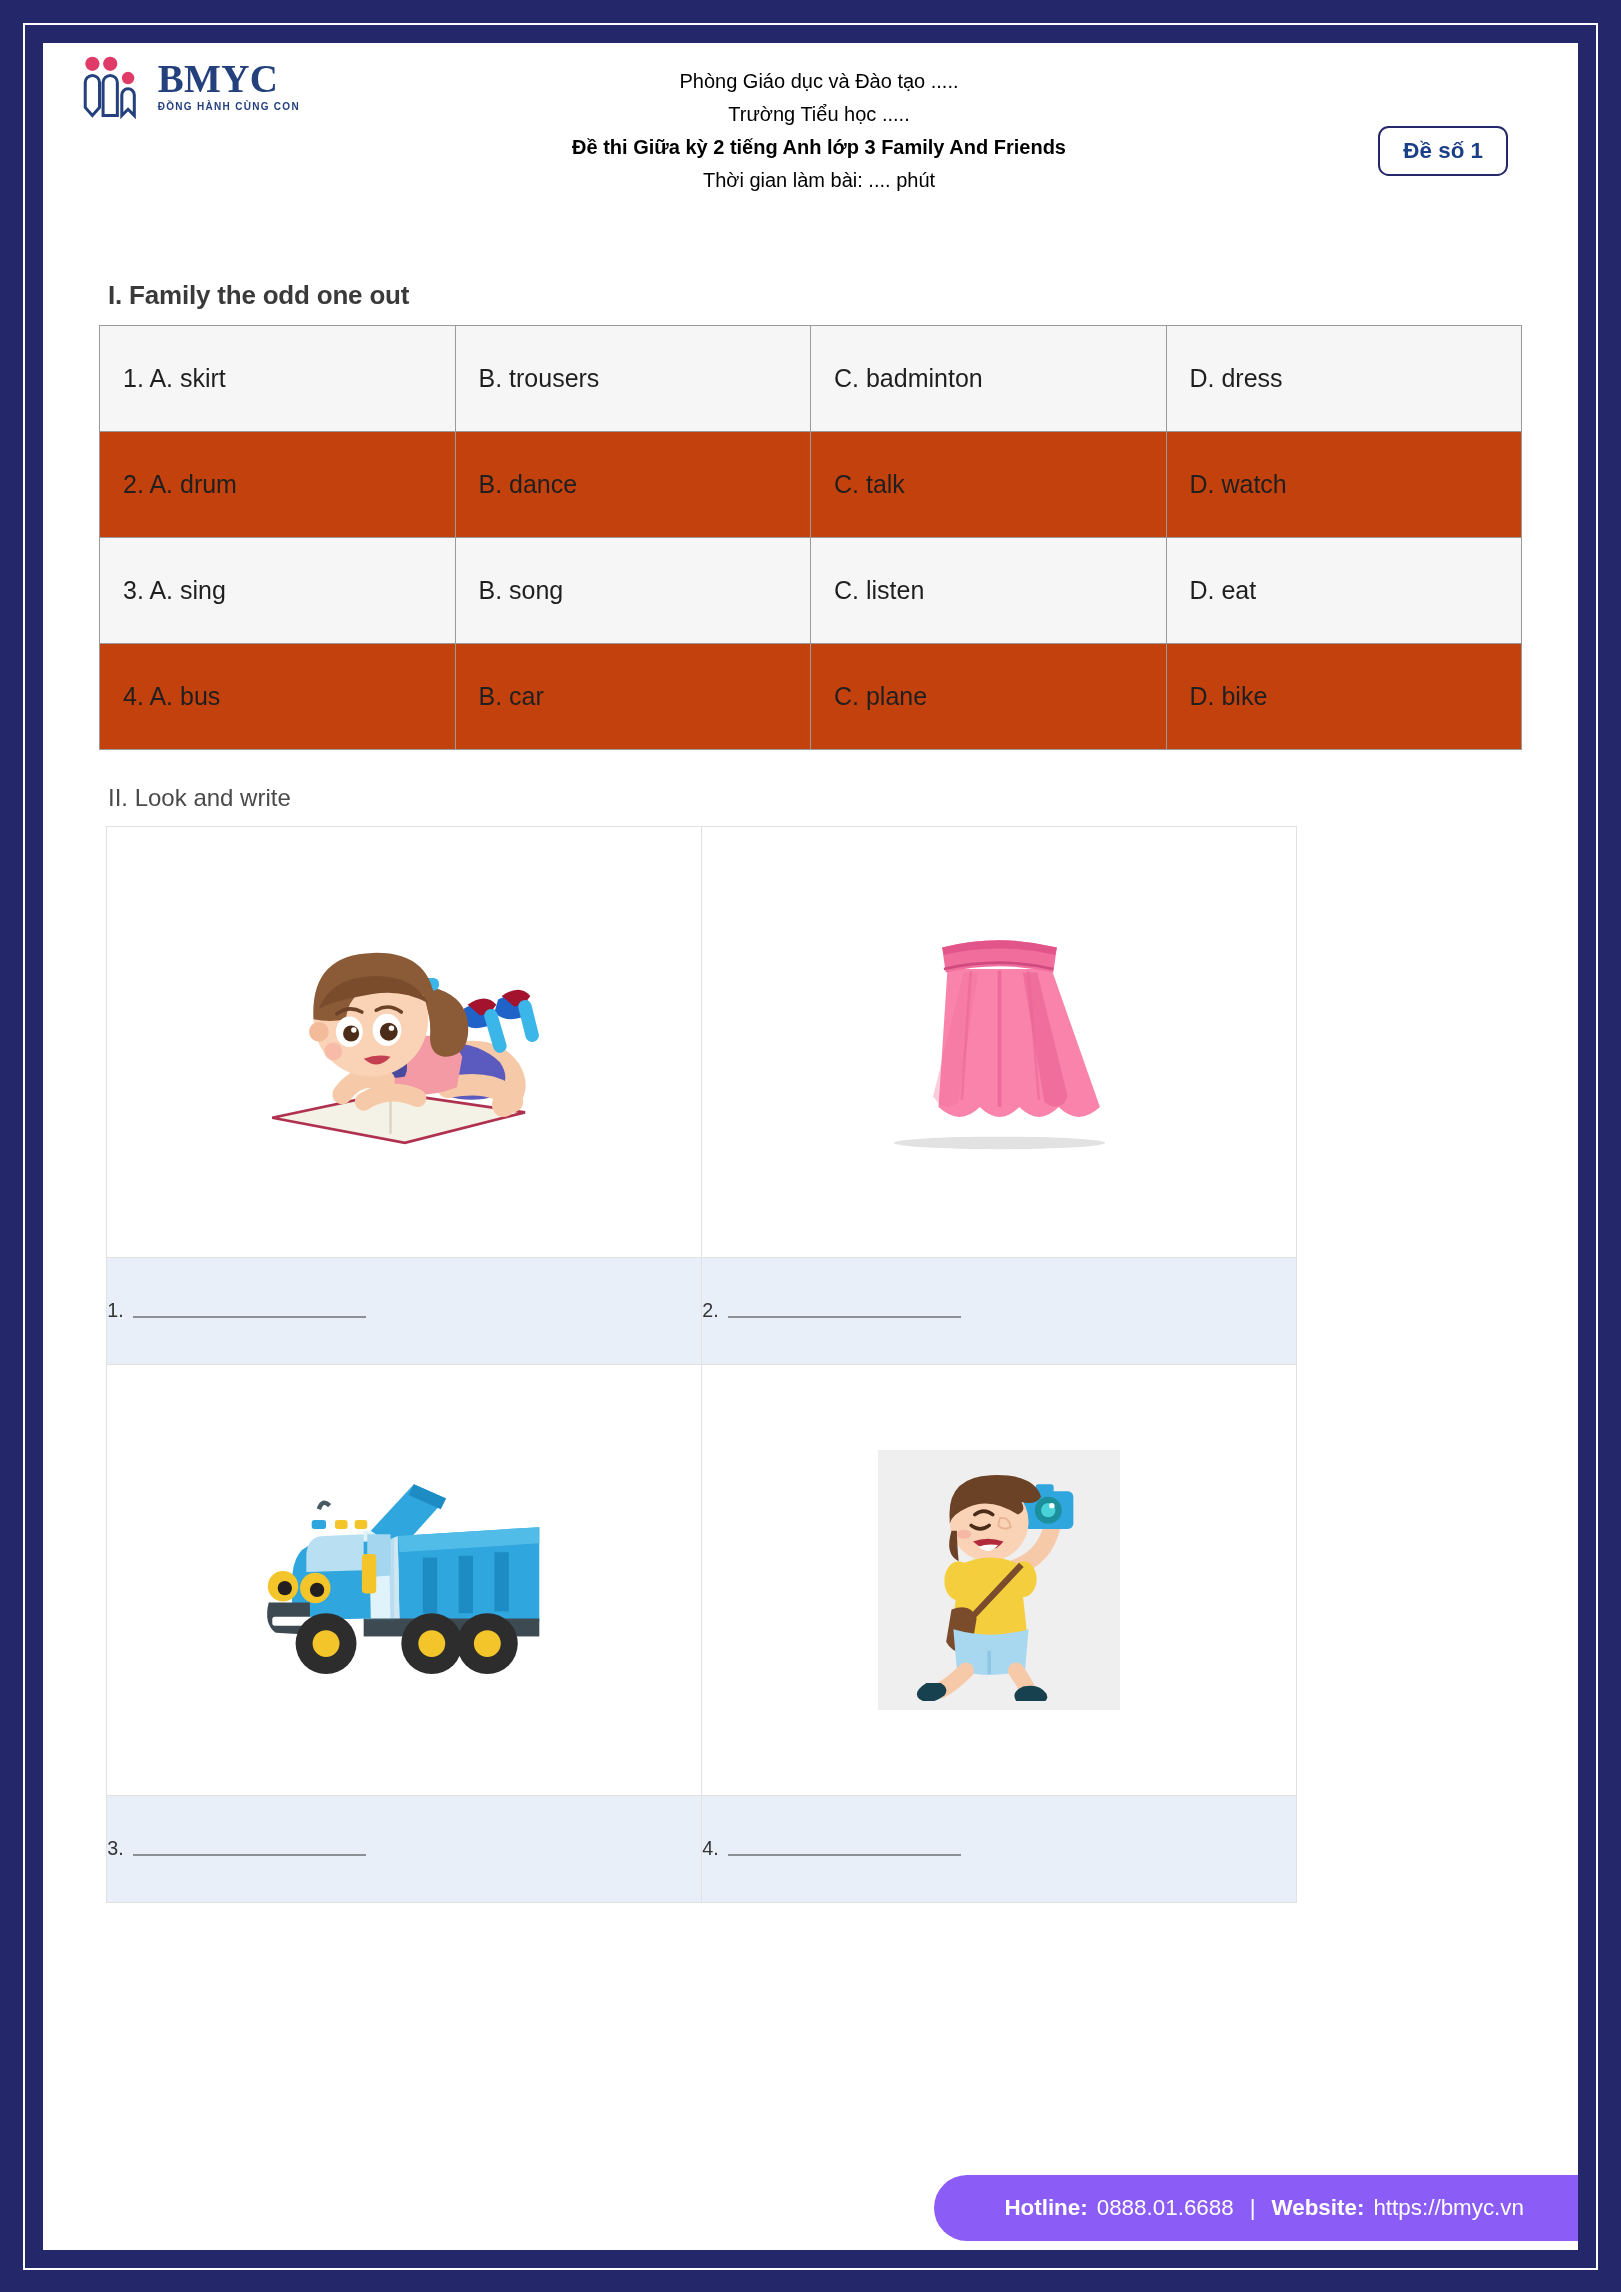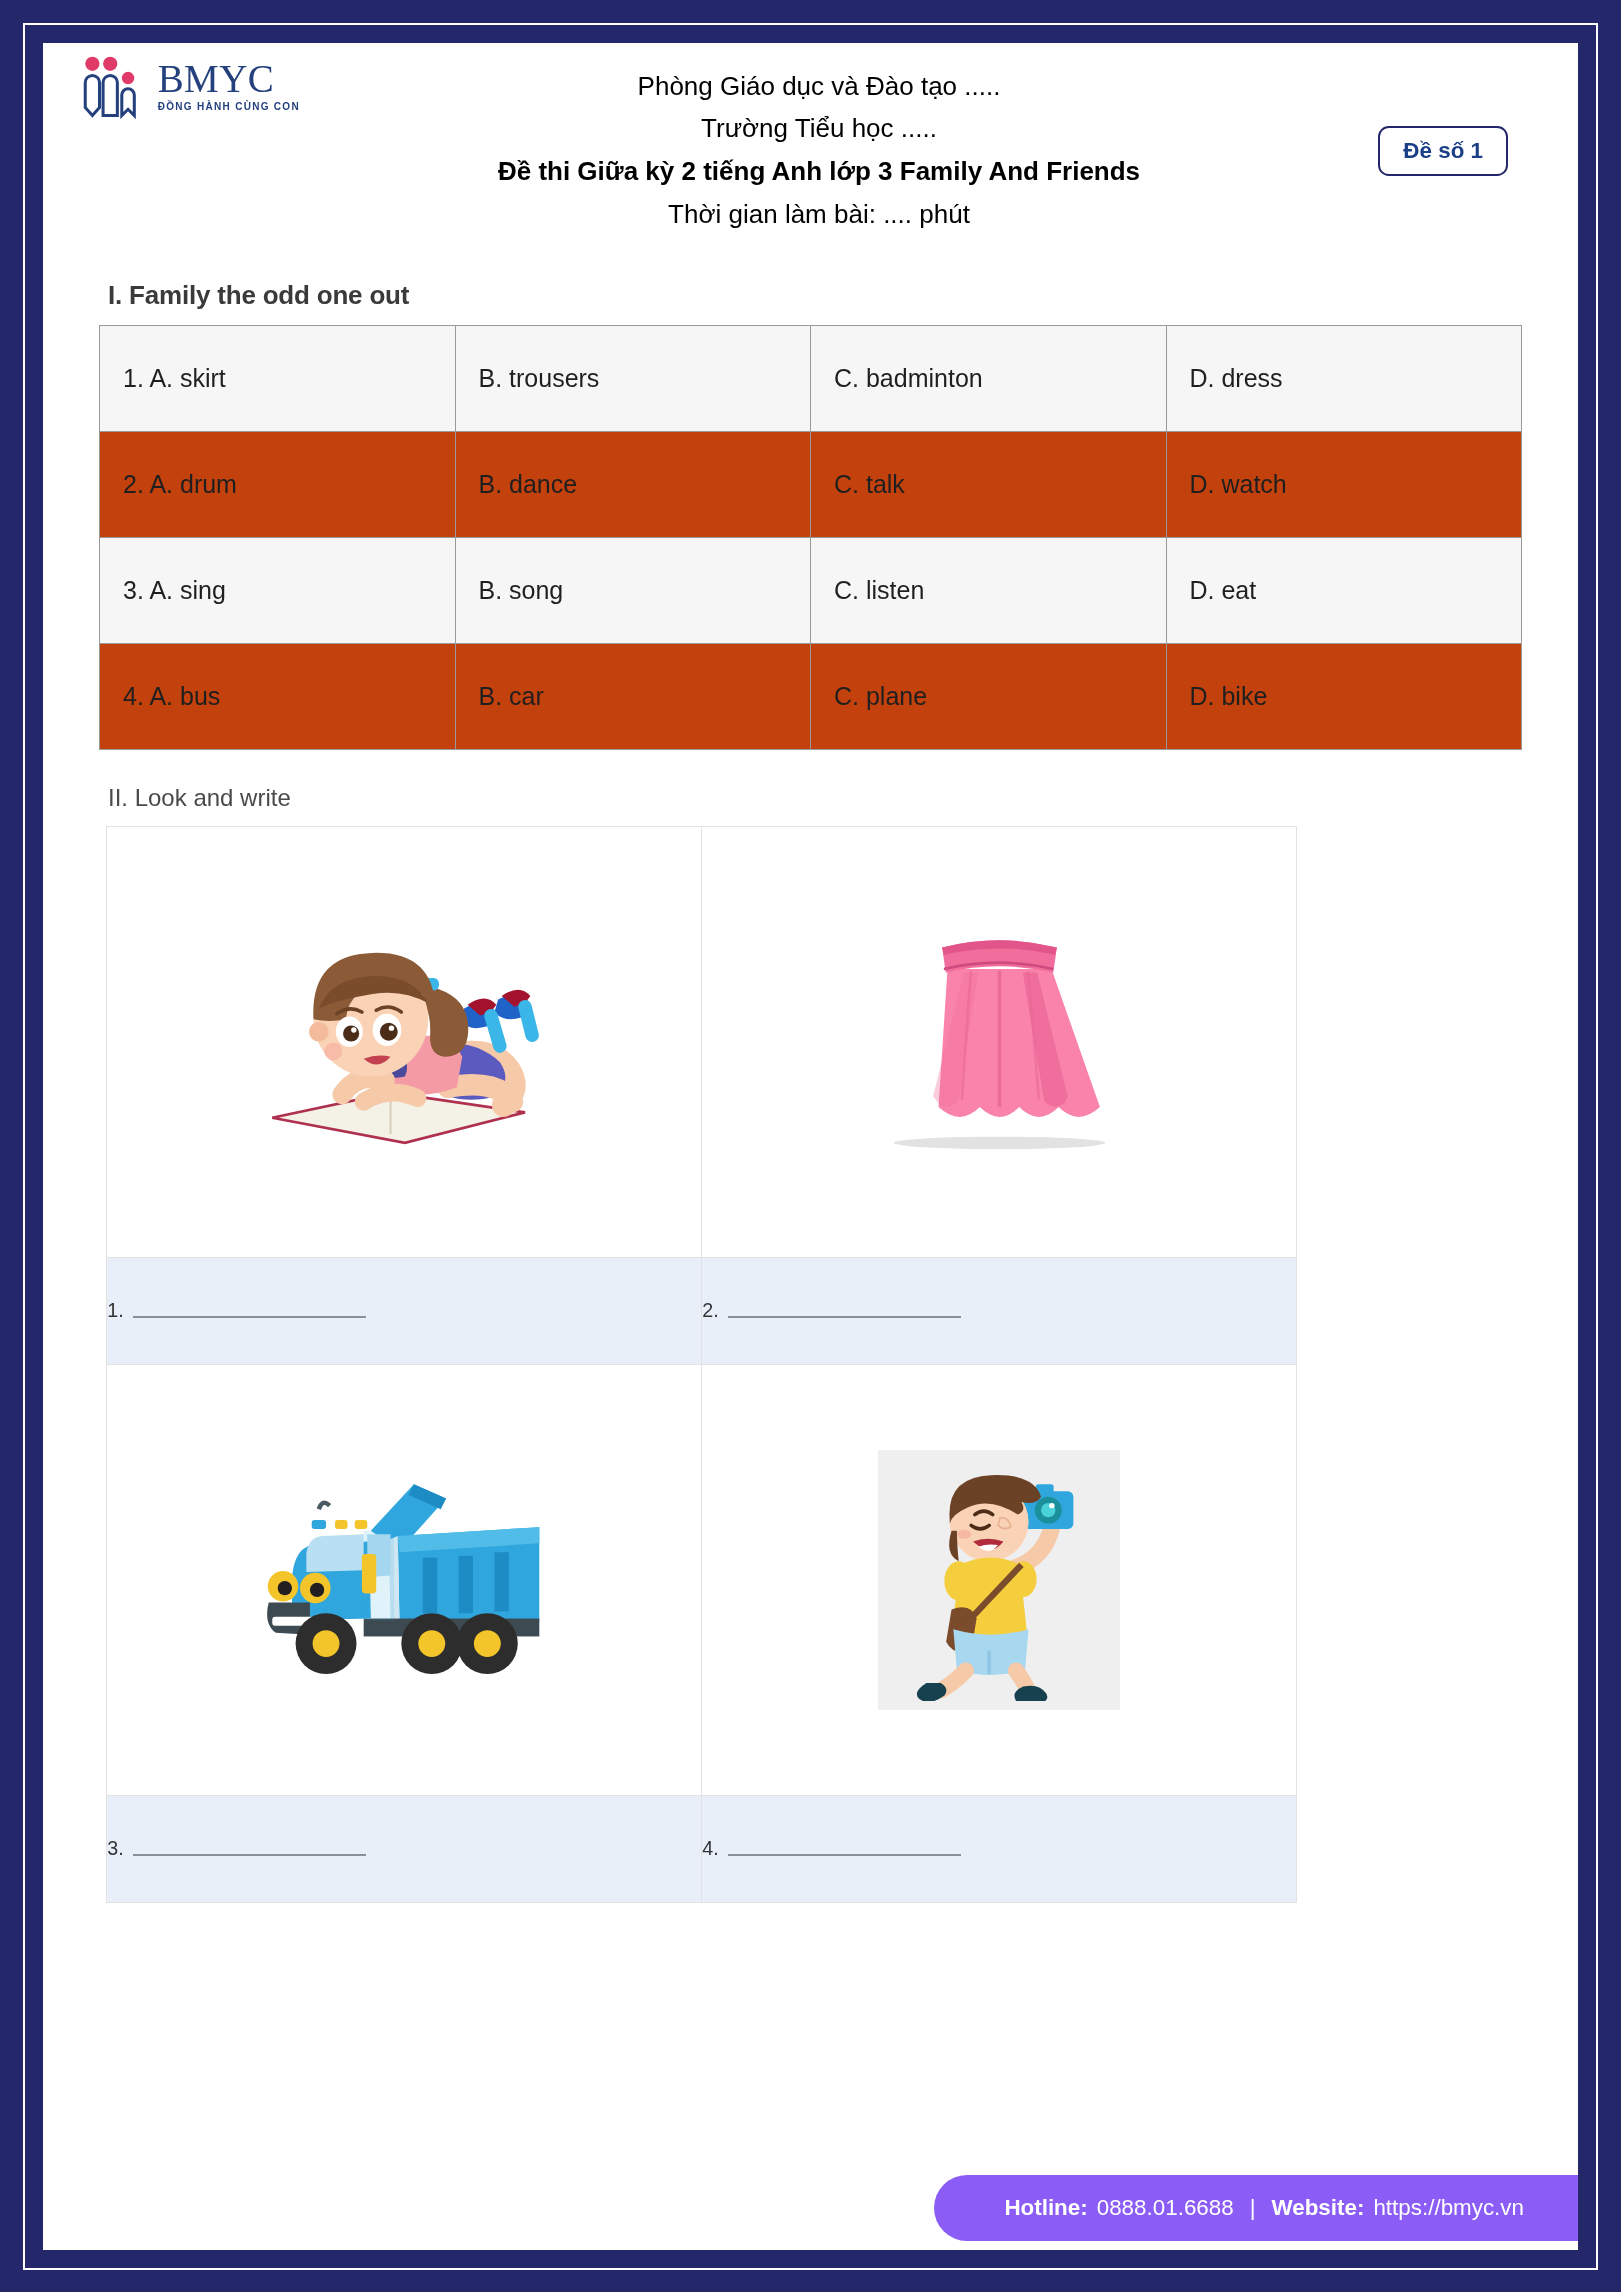--- a/index.html
+++ b/index.html
@@ -52,42 +52,42 @@
     top: 10.7px;
     display: flex;
     align-items: flex-start;
     gap: 10.7px;
   }
   .logo-mark { width: 70px; height: 66px; display: block; }
   .logo-text { padding-top: 5.4px; }
   .logo-word {
     font-family: "Liberation Serif", serif;
     font-size: 39px;
-    font-weight: 400;
+    font-weight: 700;
     color: #24417e;
     line-height: 1;
     letter-spacing: 0.4px;
   }
   .logo-tag {
     font-size: 10px;
     font-weight: 700;
     color: #24417e;
     letter-spacing: 1.3px;
     margin-top: 2.7px;
   }
 
   .head-lines {
     position: absolute;
     left: 0; right: 0;
     top: 21.5px;
     text-align: center;
     color: #000;
   }
   .head-lines div {
-    font-size: 26px;
+    font-size: 20px;
     line-height: 1.65;
     white-space: nowrap;
     margin-left: 17px;
   }
   .head-lines .strong { font-weight: 700; }
 
   .exam-badge {
     position: absolute;
     right: 70px;
     top: 83px;

